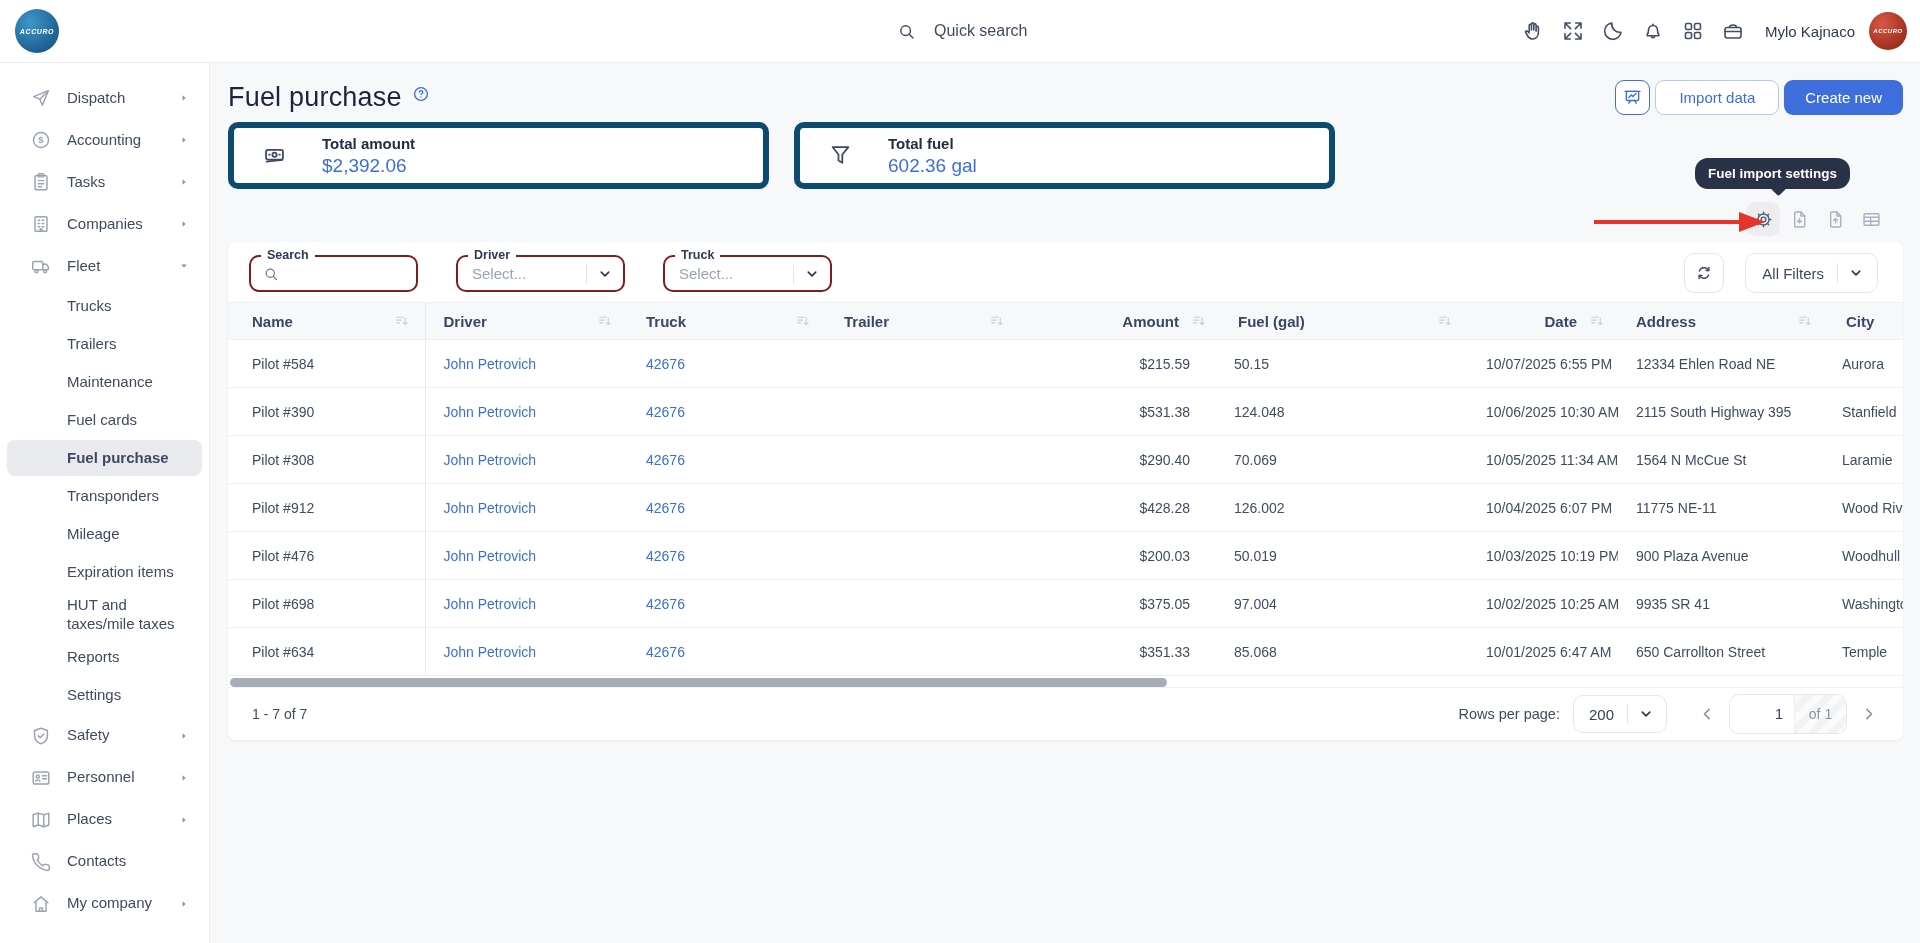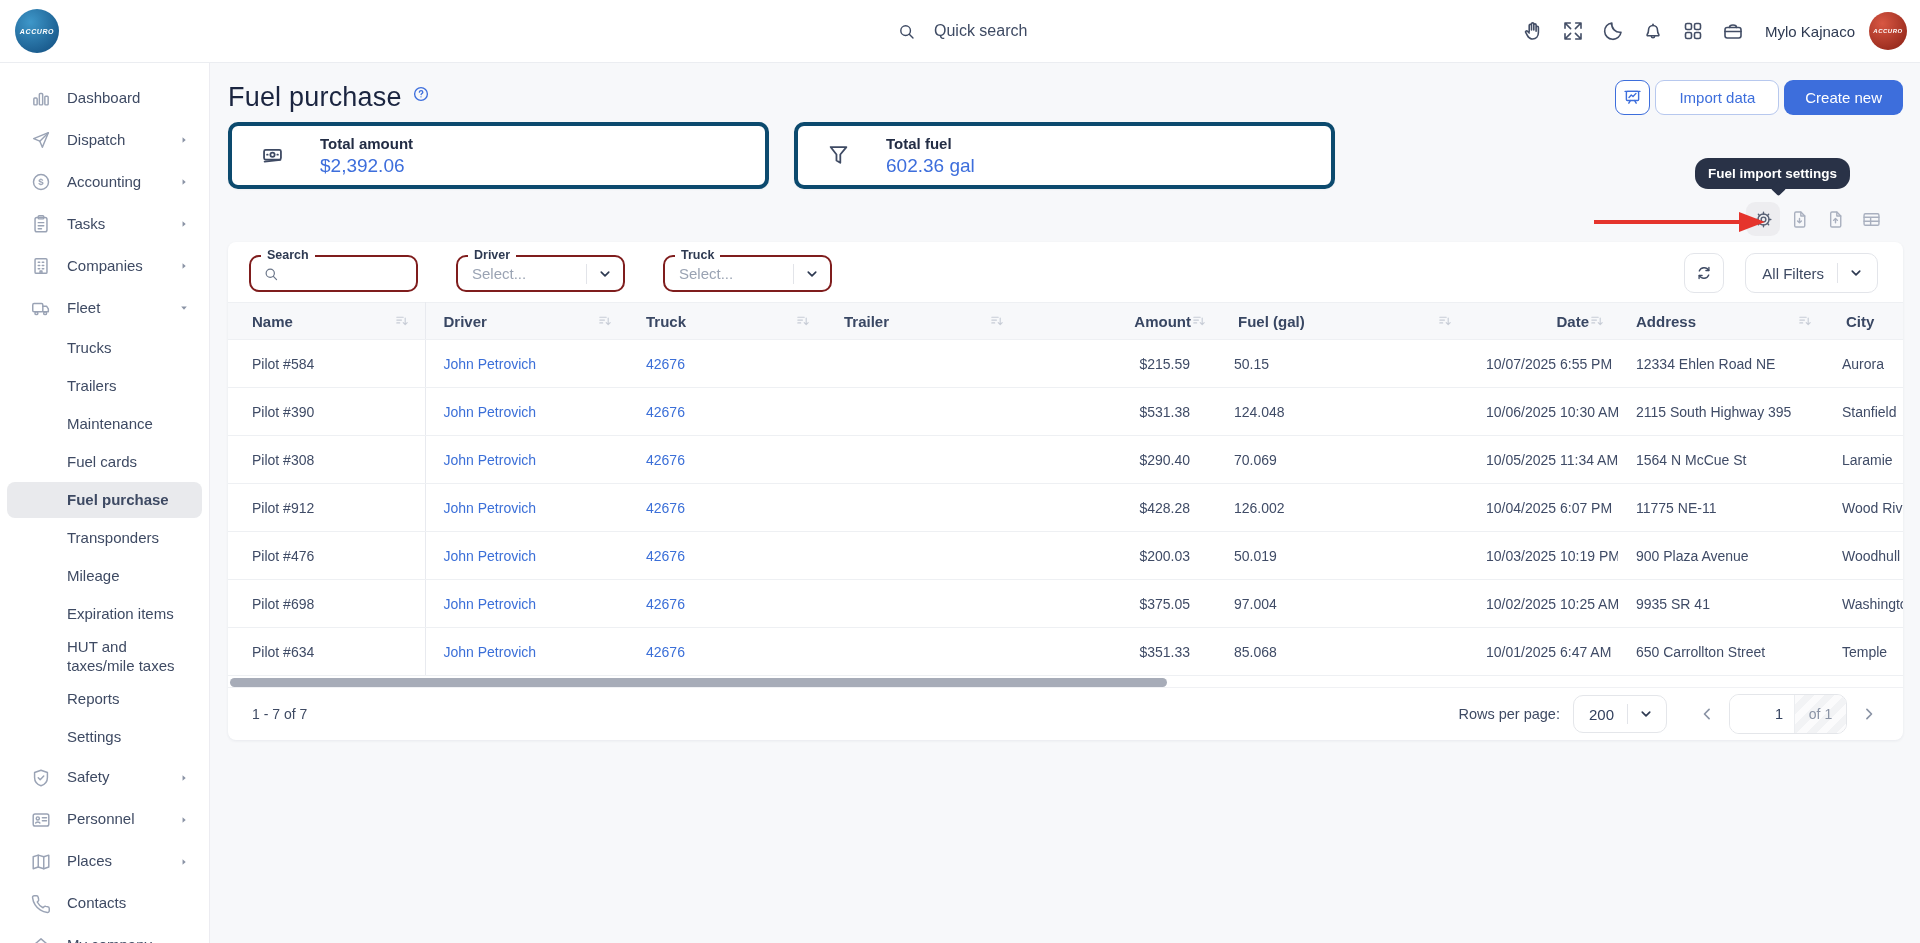--- a/index.html
+++ b/index.html
@@ -43,21 +43,21 @@
   .page-title { font-size: 27px; font-weight: 500; color: #1b2540; letter-spacing: .2px; }
   .help-icn { width: 18px; height: 18px; color: #3d6edc; margin-left: 10px; margin-top: -8px; }
   .help-icn svg { stroke-width: 1.8; }
   .head-actions { margin-left: auto; display: flex; align-items: center; gap: 5px; }
   .sq-btn { width: 35px; height: 35px; border: 1px solid #3d6edc; border-radius: 9px; color: #3d6edc; background: #fff; display: flex; align-items: center; justify-content: center; }
   .sq-btn .icn { width: 21px; height: 21px; }
   .btn-outline { height: 35px; padding: 0 23px; border: 1px solid #b7c8ee; color: #3d6edc; background: #fff; border-radius: 9px; font-size: 15px; font-weight: 500; }
   .btn-primary { height: 35px; padding: 0 21px; background: #3d6edc; color: #fff; border-radius: 9px; font-size: 15px; font-weight: 500; }
 
   .stats { display: flex; gap: 25px; }
-  .stat-card { width: 541px; height: 67px; background: #fff; border: 4px solid #0c4a6e; border-radius: 10px; box-shadow: 0 1px 2px rgba(20,30,60,.04); display: flex; align-items: center; padding-left: 27px; }
+  .stat-card { width: 541px; height: 67px; background: #fff; border: 6px solid #0c4a6e; border-radius: 10px; box-shadow: 0 1px 2px rgba(20,30,60,.04); display: flex; align-items: center; padding-left: 27px; }
   .stat-icn { width: 27px; height: 27px; color: #3e4a63; margin-right: 34px; }
   .stat-label { font-size: 15px; font-weight: 700; color: #232d45; }
   .stat-value { font-size: 19px; color: #3d6edc; margin-top: 3px; font-weight: 500; }
 
   .tooltip { position: absolute; top: 96px; right: 70px; background: #293247; color: #fff; font-size: 13.5px; font-weight: 700; padding: 8px 13px; border-radius: 13px; z-index: 6; }
   .tooltip::after { content: ''; position: absolute; bottom: -5px; right: 66px; width: 11px; height: 11px; background: #293247; transform: rotate(45deg); border-radius: 2px; }
   .red-arrow { position: absolute; top: 147px; right: 150px; z-index: 6; }
 
   .table-actions { display: flex; justify-content: flex-end; align-items: center; gap: 2px; margin-top: 12px; padding-right: 15px; height: 36px; }
   .tbl-action { width: 34px; height: 34px; border-radius: 9px; color: #a9b0bf; display: flex; align-items: center; justify-content: center; }
@@ -82,21 +82,21 @@
   .allfilters { height: 40px; border: 1px solid #e3e5ea; border-radius: 10px; display: flex; align-items: center; padding: 0 3px 0 16px; font-size: 15px; color: #3e4a63; background: #fff; margin-top: -2px; }
   .allfilters .lbl { margin-right: 13px; }
 
   
   .table-wrap { width: 100%; overflow: hidden; }
   table { width: 1760px; table-layout: fixed; border-collapse: collapse; }
   th, td { overflow: hidden; white-space: nowrap; }
   thead th { background: #f7f8fa; border-top: 1px solid #eef0f3; border-bottom: 1px solid #eef0f3; padding: 0; }
   .th-in { display: flex; align-items: center; height: 36px; font-size: 15px; font-weight: 700; color: #394763; }
   .a-l .th-in { justify-content: space-between; padding: 0 14px 0 18px; }
-  .a-r .th-in { justify-content: flex-end; gap: 0; padding: 0 12px; }
+  .a-r .th-in { justify-content: flex-end; gap: 12px; padding: 0 12px; }
   th.col0 .th-in { padding-left: 24px; }
   .sort-icn { width: 17px; height: 17px; color: #c7ccd6; }
   td { height: 48px; border-bottom: 1px solid #eef0f3; font-size: 14px; color: #3f4b66; padding: 0 10px 0 18px; }
   td.col0 { padding-left: 24px; }
   td.col5 { padding-left: 14px; }
   td.col8 { padding-left: 14px; }
   td.a-r { text-align: right; padding-right: 30px; }
   .col0 { border-right: 1px solid #e8eaef; }
   .cell-link { color: #3b6fd8; text-decoration: none; }
 
@@ -175,30 +175,20 @@
       </div>
     <span class="username">Mylo Kajnaco</span>
     <div class="avatar">
         <span>ACCURO</span>
       </div>
   </div>
 </header>
 
 <aside class="sidebar">
   <nav class="side-nav">
-      <div class="side-item">
-        <span class="icn side-icn">
-          <svg viewBox="0 0 24 24">
-            <rect x="4.2" y="12" width="3.6" height="7.5" rx="1"></rect>
-            <rect x="10.2" y="7" width="3.6" height="12.5" rx="1"></rect>
-            <rect x="16.2" y="10" width="3.6" height="9.5" rx="1"></rect>
-          </svg>
-        </span>
-        <span class="side-label">Dashboard</span>
-      </div>
       <div class="side-item">
         <span class="icn side-icn">
           <svg viewBox="0 0 24 24">
             <path d="M4 10.5 20 4l-6.5 16-2.8-6.7L4 10.5Z"></path>
             <path d="M10.7 13.3 20 4"></path>
           </svg>
         </span>
         <span class="side-label">Dispatch</span>
         <span class="icn side-chev">
           <svg viewBox="0 0 24 24">

